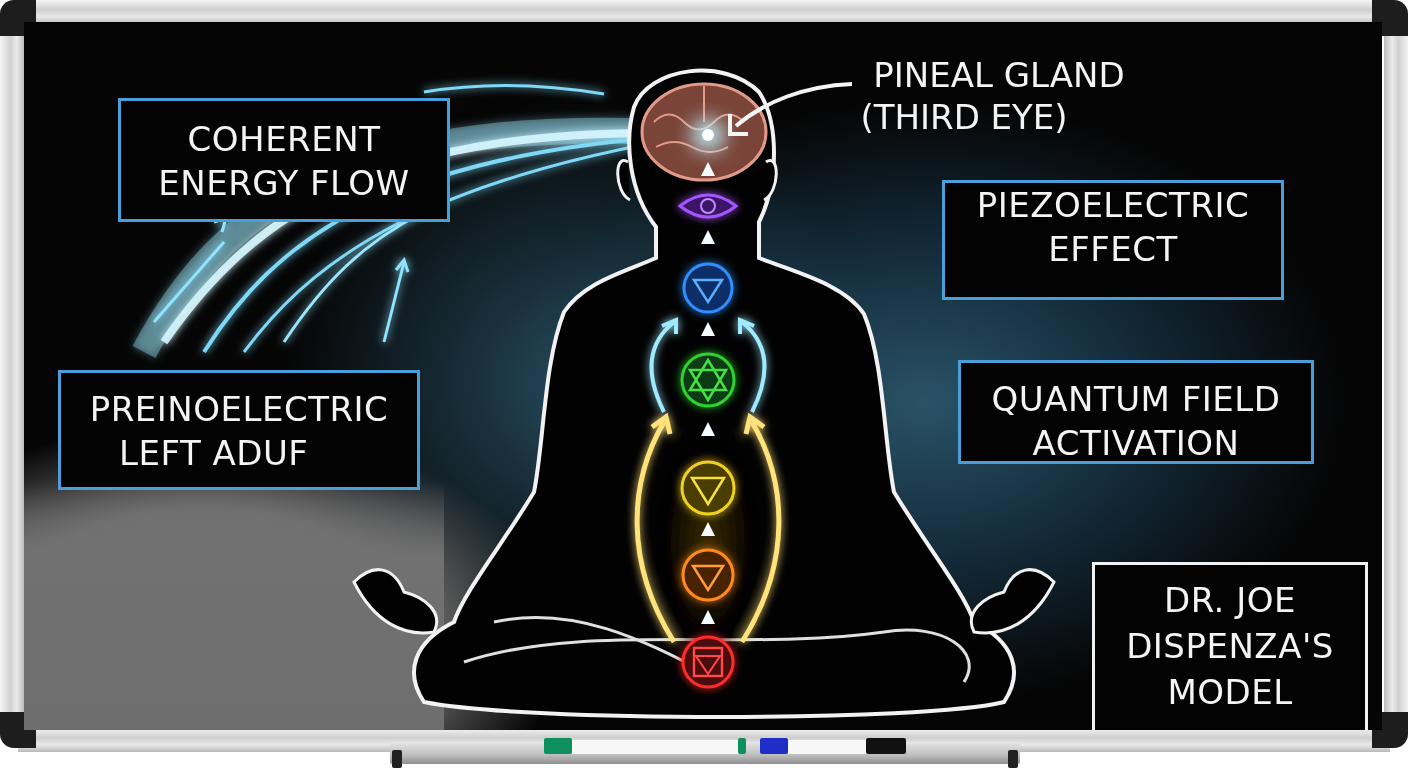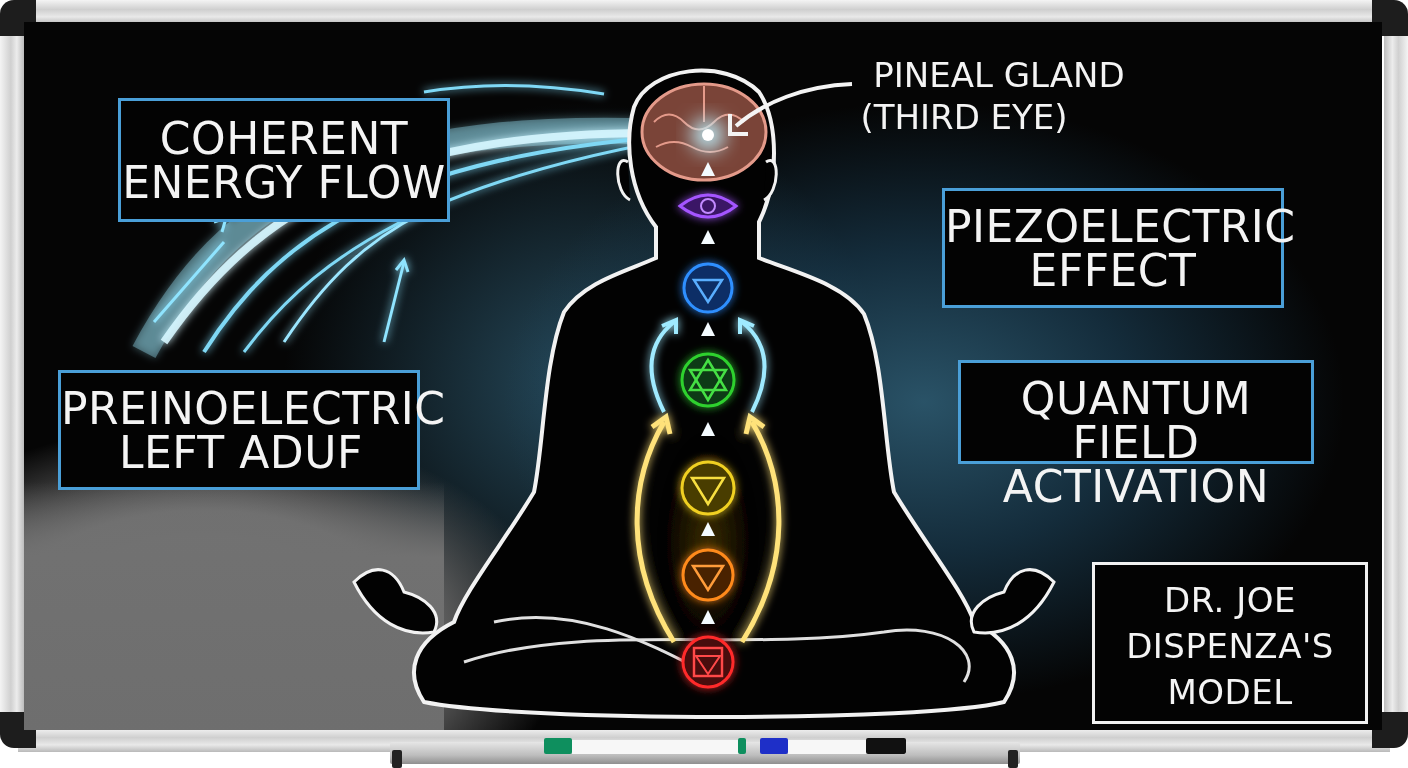--- a/index.html
+++ b/index.html
@@ -17,21 +17,21 @@
   .corner.br { right:0; top:712px; border-bottom-right-radius:14px; }
   .board { position:absolute; left:24px; top:22px; width:1358px; height:708px; overflow:hidden;
     background:
       radial-gradient(ellipse 360px 220px at 180px 620px, #7a7a7a 0%, #6f6f6f 60%, rgba(90,90,90,0) 100%),
       radial-gradient(ellipse 420px 300px at 900px 380px, rgba(48,96,120,0.85) 0%, rgba(30,70,95,0.6) 50%, rgba(0,0,0,0) 100%),
       radial-gradient(ellipse 300px 280px at 560px 360px, rgba(48,96,120,0.75) 0%, rgba(0,0,0,0) 100%),
       #050505; }
   .gray-wash { position:absolute; left:0; top:460px; width:420px; height:250px; background:linear-gradient(180deg, rgba(110,110,110,0) 0%, #717171 30%, #6e6e6e 100%); }
   svg.art { position:absolute; left:0; top:0; }
   .label-box { position:absolute; background:#030303; border:3px solid #4a9fd8; color:#f4f4f4; text-align:center;
-    font-family:"DejaVu Sans", sans-serif; font-size:44px; line-height:44px; letter-spacing:0.5px; box-sizing:border-box; }
+    font-family:"DejaVu Sans", sans-serif; font-size:34px; line-height:44px; letter-spacing:0.5px; box-sizing:border-box; }
   .label-box.white { border-color:#f2f2f2; }
   .label-box span { display:block; }
   .caption { position:absolute; color:#f4f4f4; text-align:center; font-family:"DejaVu Sans", sans-serif; font-size:34px; line-height:42px; }
   .tray { position:absolute; left:390px; top:742px; width:630px; height:22px;
     background:linear-gradient(180deg,#e6e6e6 0%,#bdbdbd 60%,#8f8f8f 100%); border-radius:2px; }
   .tray-cap { position:absolute; top:750px; width:10px; height:18px; background:#222; border-radius:2px; }
   .marker { position:absolute; top:738px; height:16px; }
   .marker .body { position:absolute; top:2px; height:14px; background:#f7f7f7; }
   .marker .cap { position:absolute; top:0; height:16px; border-radius:2px; }
 </style>
@@ -170,31 +170,31 @@
     <div class="label-box" style="left:34px; top:348px; width:362px; height:120px; padding-top:14px;">
       <span>PREINOELECTRIC</span>
       <span style="text-align:left; padding-left:58px;">LEFT ADUF</span>
     </div>
 
     <div class="caption" style="left:810px; top:32px; width:330px;">
       <span style="display:block;">PINEAL GLAND</span>
       <span style="display:block; padding-right:70px;text-align:center;">(THIRD EYE)</span>
     </div>
 
-    <div class="label-box" style="left:918px; top:166px; width:342px; height:120px; padding-top:14px;">
+    <div class="label-box" style="left:918px; top:158px; width:342px; height:120px; padding-top:0;">
       <span>PIEZOELECTRIC</span>
       <span>EFFECT</span>
     </div>
 
     <div class="label-box" style="left:934px; top:338px; width:356px; height:104px; padding-top:14px;">
       <span>QUANTUM FIELD</span>
       <span>ACTIVATION</span>
     </div>
 
-    <div class="label-box white" style="left:1068px; top:540px; width:276px; height:162px; padding-top:12px; font-size:34px; line-height:46px;">
+    <div class="label-box white" style="left:1068px; top:540px; width:276px; height:206px; padding-top:12px; font-size:34px; line-height:46px;">
       <span>DR. JOE</span>
       <span>DISPENZA'S</span>
       <span>MODEL</span>
     </div>
   </div>
 </div>
 
 <div class="tray"></div>
 <div class="tray-cap" style="left:392px;"></div>
 <div class="tray-cap" style="left:1008px;"></div>

